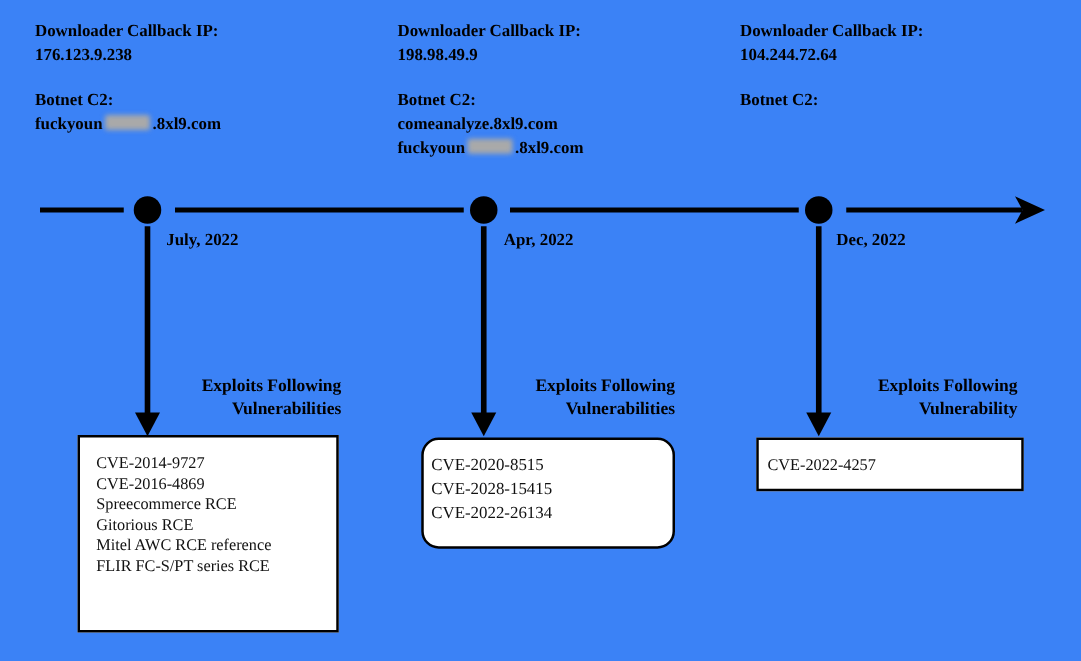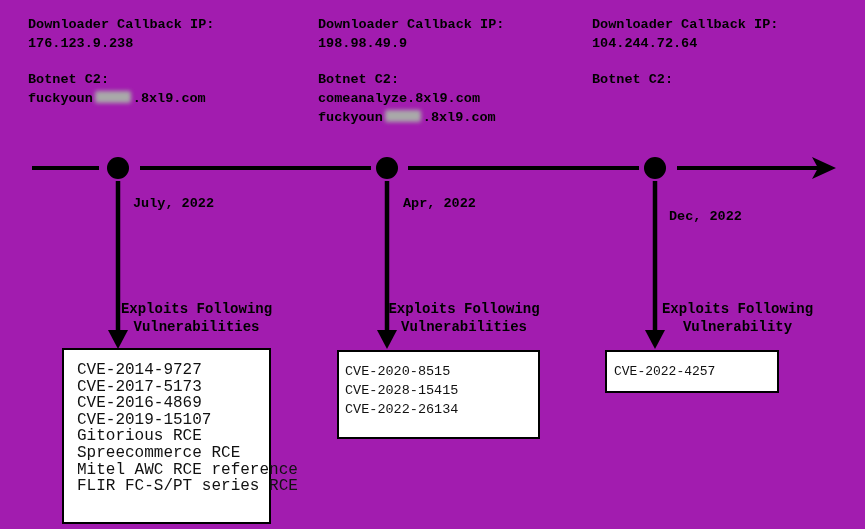--- a/index.html
+++ b/index.html
@@ -1,34 +1,34 @@
 <!DOCTYPE html>
 <html><head>
 <meta charset="utf-8">
 <style>
   html,body{margin:0;padding:0;background:#ffffff;}
   .canvas{
-    position:relative;width:865px;height:529px;background:#a21caf;
-    font-family:Liberation Mono, monospace;color:#000;
+    position:relative;width:865px;height:529px;background:#3b82f6;
+    font-family:Liberation Serif, serif;color:#000;
     overflow:hidden;
   }
   .svg-layer{position:absolute;left:0;top:0;width:865px;height:529px;}
   .info{position:absolute;top:15px;font-size:13.5px;font-weight:bold;line-height:19px;white-space:nowrap;}
   .info .gap{height:17px;}
   .redacted{
     display:inline-block;width:36px;height:12px;margin:0 2px;
     background:#a9a9a9;filter:blur(2px);border-radius:2px;transform:translateY(1px);
   }
-  .date{position:absolute;top:196px;font-size:13.5px;font-weight:bold;white-space:nowrap;}
-  .heading{position:absolute;top:301px;font-size:14px;font-weight:bold;line-height:17.5px;text-align:center;}
+  .date{position:absolute;top:184px;font-size:13.5px;font-weight:bold;white-space:nowrap;}
+  .heading{position:absolute;top:301px;font-size:14px;font-weight:bold;line-height:17.5px;text-align:right;}
   .box{position:absolute;border:2px solid #000;background:#fff;box-sizing:border-box;}
   .box .cve{white-space:nowrap;color:#111;}
-  .box1{left:62px;top:348px;width:209px;height:176px;padding:12px 6px 0 13px;font-size:16px;line-height:16.6px;}
-  .box2{left:337px;top:350px;width:203px;height:89px;padding:11px 6px 0 6px;font-size:13.5px;line-height:18.8px;}
-  .box3{left:605px;top:350px;width:174px;height:43px;padding:12px 6px 0 7px;font-size:13px;line-height:16px;}
+  .box1{left:62px;top:348px;width:209px;height:158px;padding:12px 6px 0 13px;font-size:13px;line-height:16.6px;}
+  .box2{left:337px;top:350px;width:203px;height:89px;padding:11px 6px 0 6px;font-size:13.5px;line-height:18.8px;border-radius:14px;}
+  .box3{left:605px;top:350px;width:214px;height:43px;padding:12px 6px 0 7px;font-size:13px;line-height:16px;}
 </style>
 </head>
 <body>
 
 <div class="canvas">
 
   <svg class="svg-layer" viewBox="0 0 865 529">
     <g stroke="#000" stroke-width="4">
       <line x1="32" y1="168" x2="99" y2="168"></line>
       <line x1="140" y1="168" x2="371" y2="168"></line>
@@ -68,42 +68,40 @@
 
   <div class="info" style="left:592px;">
     <div>Downloader Callback IP:</div>
     <div>104.244.72.64</div>
     <div class="gap"></div>
     <div>Botnet C2:</div>
   </div>
 
   <div class="date" style="left:133px;">July, 2022</div>
   <div class="date" style="left:403px;">Apr, 2022</div>
-  <div class="date" style="left:669px;margin-top:13px;">Dec, 2022</div>
+  <div class="date" style="left:669px;">Dec, 2022</div>
 
   <div class="heading" style="left:120px;width:153px;">
     <div>Exploits Following</div>
     <div>Vulnerabilities</div>
   </div>
   <div class="heading" style="left:388px;width:152px;">
     <div>Exploits Following</div>
     <div>Vulnerabilities</div>
   </div>
   <div class="heading" style="left:661px;width:153px;">
     <div>Exploits Following</div>
     <div>Vulnerability</div>
   </div>
 
   <div class="box box1">
     <div class="cve">CVE-2014-9727</div>
-    <div class="cve">CVE-2017-5173</div>
     <div class="cve">CVE-2016-4869</div>
-    <div class="cve">CVE-2019-15107</div>
+    <div class="cve">Spreecommerce RCE</div>
     <div class="cve">Gitorious RCE</div>
-    <div class="cve">Spreecommerce RCE</div>
     <div class="cve">Mitel AWC RCE reference</div>
     <div class="cve">FLIR FC-S/PT series RCE</div>
   </div>
   <div class="box box2">
     <div class="cve">CVE-2020-8515</div>
     <div class="cve">CVE-2028-15415</div>
     <div class="cve">CVE-2022-26134</div>
   </div>
   <div class="box box3">
     <div class="cve">CVE-2022-4257</div>

